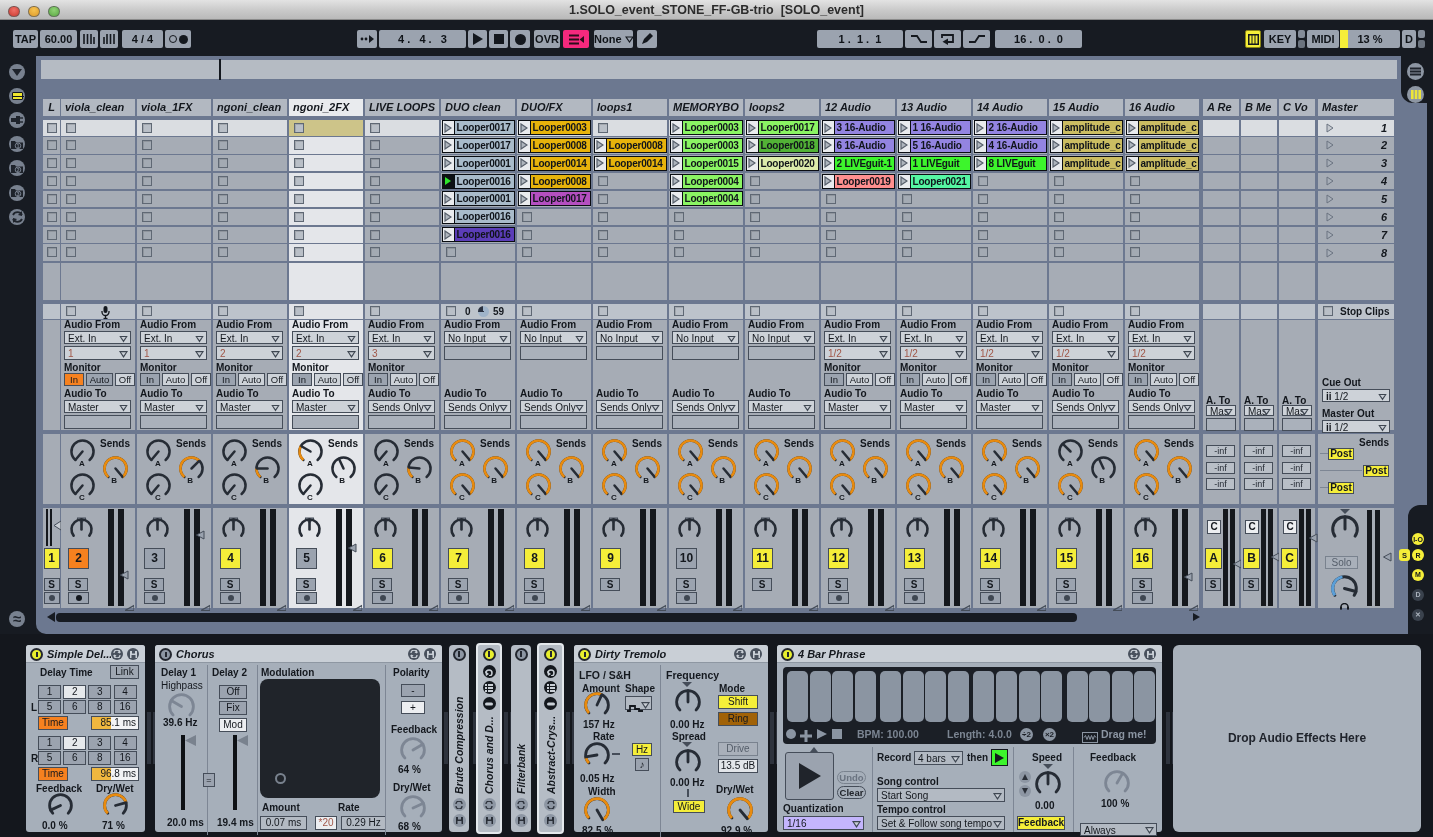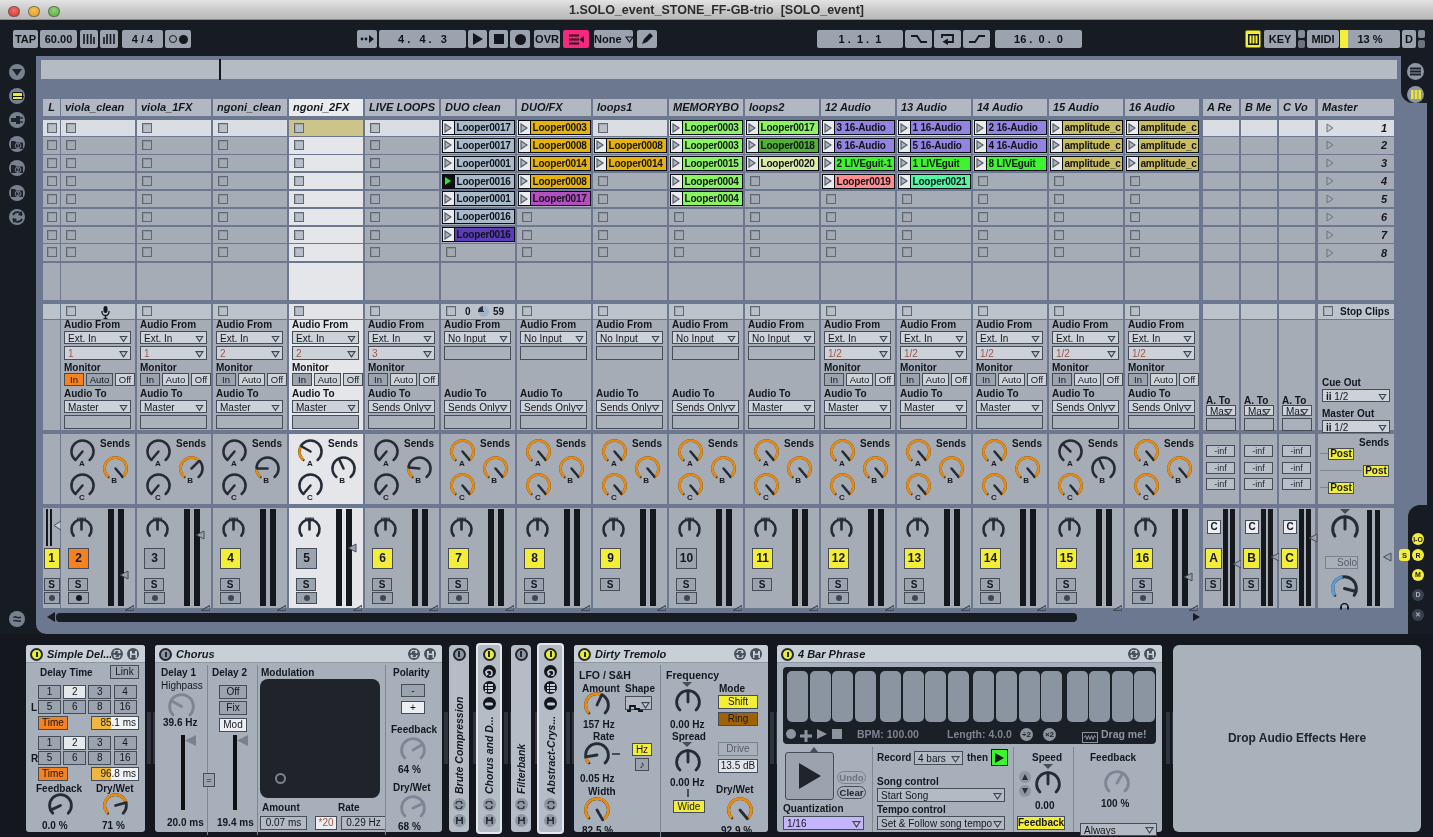--- a/index.html
+++ b/index.html
@@ -1695,21 +1695,21 @@
       <path d="M9 1 L1.5 5 L9 9 Z" fill="#9aa2ae" stroke="#454d59" stroke-width="1"></path>
     </svg></div>
 <div class="" style="left:1318px;top:507.5px;width:76px;height:100px;background:#a6acb5"></div>
 <div class="" style="left:1340px;top:508.5px;width:10px;height:5px;">
     <span style="position:absolute;width:0;height:0;border-top:5px solid #454d59;border-left:5px solid transparent;border-right:5px solid transparent"></span>
   </div>
 <svg class="k" style="left:1331px;top:514.5px" width="28" height="28">
     <path d="M 3.92 21.05 A 12.3 12.3 0 1 1 24.08 21.05" stroke="#262c35" stroke-width="3" fill="none" stroke-linecap="round"></path>
     <line x1="14.0" y1="14.0" x2="14.00" y2="1.70" stroke="#262c35" stroke-width="3" stroke-linecap="round"></line>
   </svg>
-<div class="" style="left:1325px;top:555.5px;width:33px;height:13px;background:#a9b0ba;border:1px solid #79828e;font-size:10px;color:#555e6a;text-align:right;line-height:11px">Solo</div>
+<div class="" style="left:1325px;top:555.5px;width:33px;height:13px;background:#a9b0ba;border:1px solid #79828e;font-size:10px;color:#555e6a;text-align:center;line-height:11px">Solo</div>
 <svg class="k" style="left:1331px;top:574.5px" width="27" height="27">
     <path d="M 3.83 20.27 A 11.8 11.8 0 1 1 23.17 20.27" stroke="#262c35" stroke-width="3" fill="none" stroke-linecap="round"></path>
     <path d="M 3.83 20.27 A 11.8 11.8 0 0 1 11.45 1.88" stroke="#5b9fd8" stroke-width="3" fill="none"></path>
     <line x1="13.5" y1="13.5" x2="24.90" y2="16.55" stroke="#262c35" stroke-width="3" stroke-linecap="round"></line>
   </svg>
 <div class="" style="left:1340px;top:595.5px;width:9px;height:7px;"><svg width="9" height="7" style="position:relative">
       <path d="M1 4 A 3.5 3.5 0 0 1 8 4" stroke="#14181e" stroke-width="1.4" fill="none"></path>
       <rect x="0" y="3.6" width="2" height="3" fill="#14181e"></rect>
       <rect x="7" y="3.6" width="2" height="3" fill="#14181e"></rect>
     </svg></div>

